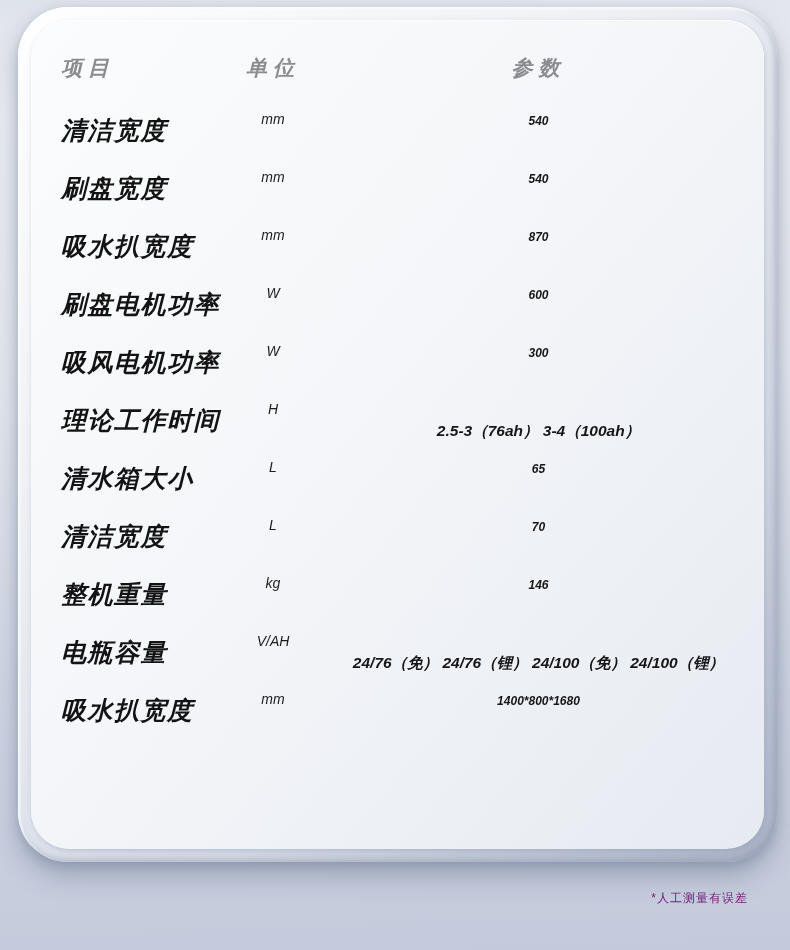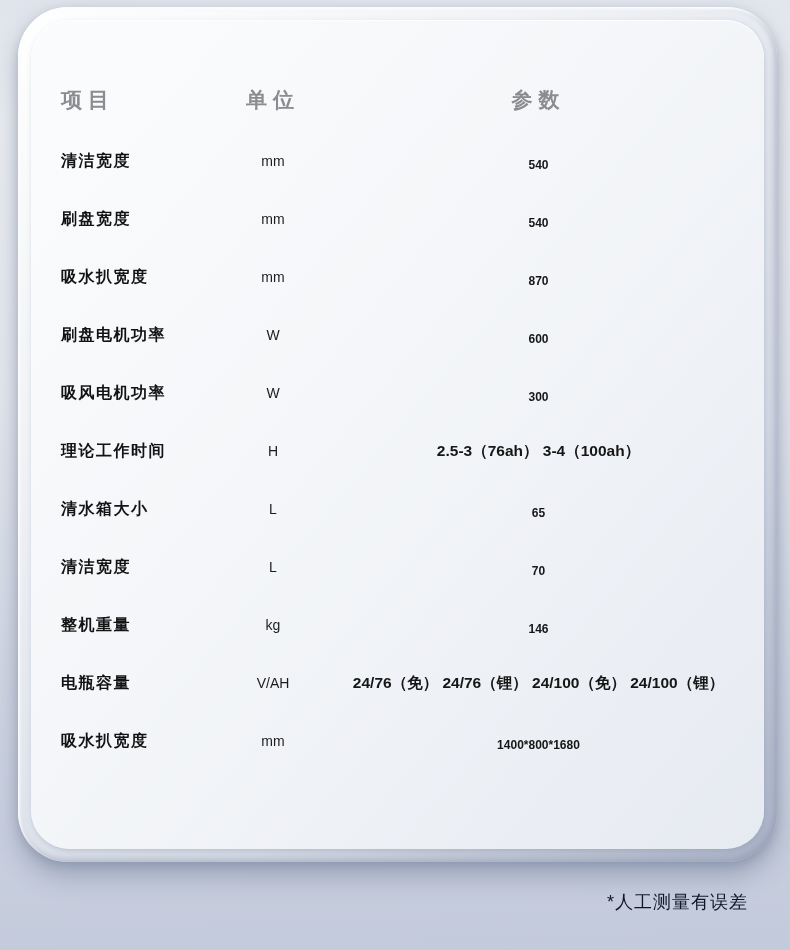--- a/index.html
+++ b/index.html
@@ -15,33 +15,33 @@
     box-shadow:0 14px 26px rgba(100,112,140,.45),0 3px 8px rgba(100,112,140,.28),
       inset 2px 2px 3px rgba(255,255,255,.95),inset -3px -3px 6px rgba(130,140,165,.45);
   }
   .card-inner{
     position:absolute;left:13px;top:13px;right:13px;bottom:13px;
     border-radius:38px;
     background:linear-gradient(130deg,#fbfcfd 0%,#f4f6f9 45%,#e6eaf1 100%);
     box-shadow:1px 2px 5px rgba(130,140,165,.35),inset 0 1px 1px rgba(255,255,255,.9);
   }
   .spec-table{padding:34px 0 0 30px;}
-  .row{display:flex;align-items:flex-end;height:58px;}
+  .row{display:flex;align-items:flex-start;height:58px;font-style:italic;}
   .row.header{height:60px;}
   .col{display:block;}
-  .col.label{width:172px;text-align:left;font-size:16px;font-weight:bold;color:#131313;letter-spacing:1.5px;}
+  .col.label{width:172px;text-align:left;font-size:25px;font-weight:bold;color:#131313;letter-spacing:1.5px;}
   .col.unit{width:80px;text-align:center;font-size:14px;font-weight:normal;color:#1c1c1c;position:relative;top:-3px;}
   .col.param{flex:1;text-align:center;font-size:12px;font-weight:bold;color:#161616;}
-  .col.param.small{font-size:15.5px;letter-spacing:0;}
+  .col.param.small{font-size:15.5px;letter-spacing:0;margin-top:17px;}
   .row.header .label,.row.header .unit,.row.header .param{
     font-size:21px;font-weight:bold;color:#8b8c8f;letter-spacing:6px;top:0;
   }
   .footnote{
     position:absolute;top:890px;right:42px;
-    font-size:18px;color:#0f172a;letter-spacing:1px;
+    font-size:12px;color:#701a75;letter-spacing:1px;
   }
 </style>
 </head>
 <body>
 
 <div class="page">
   <div class="card">
     <div class="card-inner">
       <div class="spec-table">
         <div class="row header">

